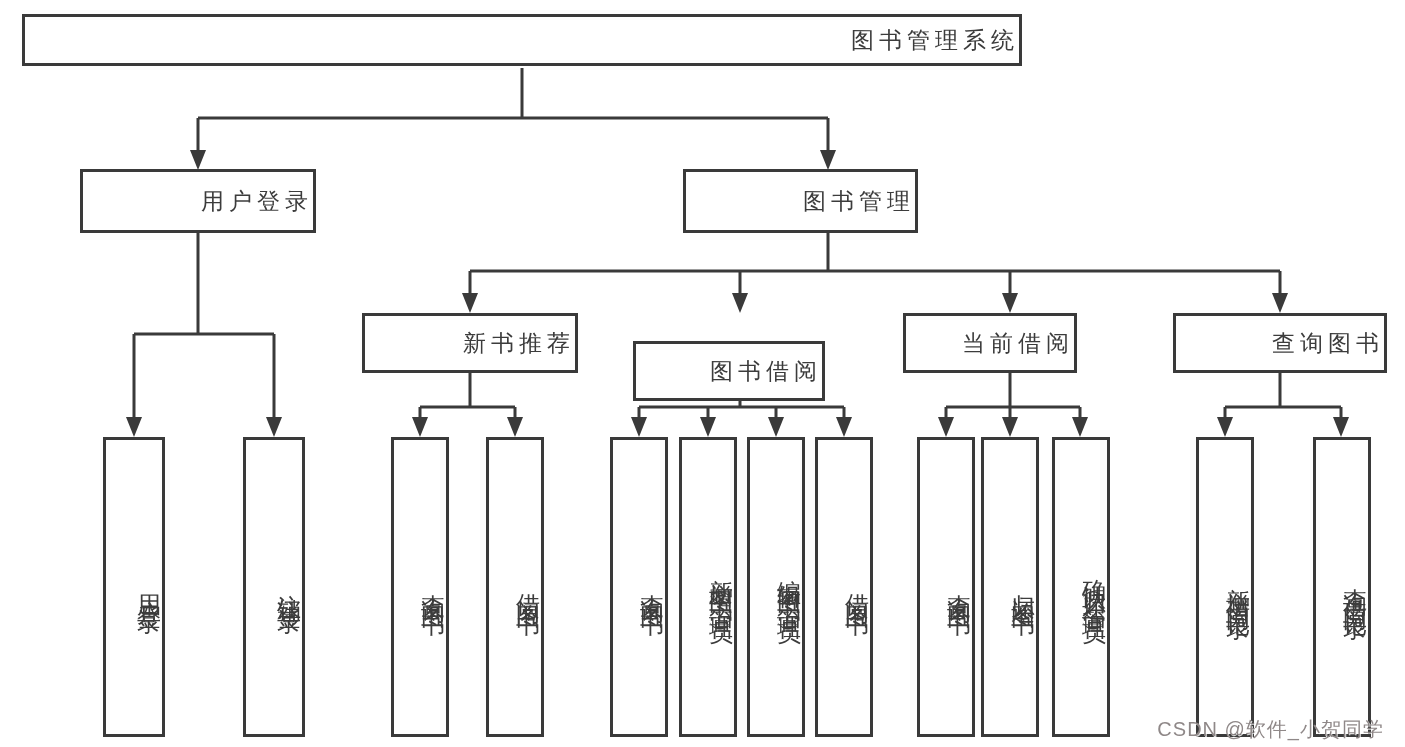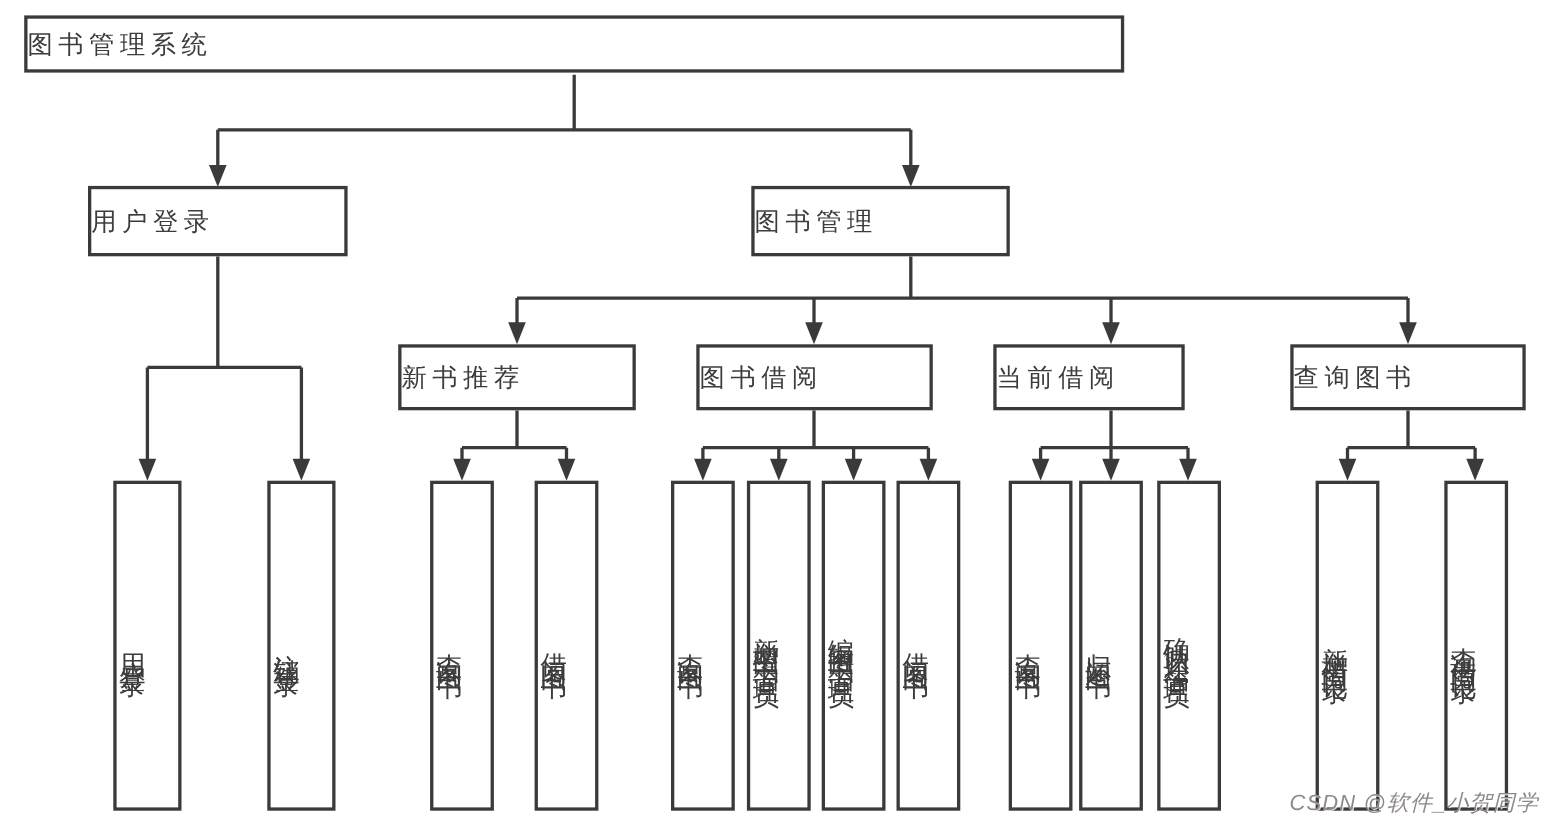--- a/index.html
+++ b/index.html
@@ -21,21 +21,21 @@
   #connector-svg path { stroke: var(--line); stroke-width: 3; fill: none; }
   #connector-svg polygon { fill: var(--line); stroke: none; }
 
   .box {
     position: absolute;
     background: var(--background);
     border: 3px solid var(--line);
     color: var(--text);
     display: flex;
     align-items: center;
-    justify-content: flex-start;
+    justify-content: flex-end;
   }
   .hlabel {
     font-size: 23px;
     letter-spacing: 5px;
     white-space: nowrap;
     color: var(--text);
   }
   .vlabel {
     writing-mode: vertical-rl;
     text-orientation: mixed;
@@ -46,49 +46,48 @@
   }
 
   
   #root { left: 22px; top: 14px; width: 1000px; height: 52px; }
   
   #user-login { left: 80px;  top: 169px; width: 236px; height: 64px; }
   #book-mgmt  { left: 683px; top: 169px; width: 235px; height: 64px; }
   
   .l3 { top: 313px; height: 60px; }
   #new-book       { left: 362px;  width: 216px; }
-  #book-borrow    { left: 633px;  width: 215px; }
+  #book-borrow    { left: 633px;  width: 192px; margin-top: 28px; }
   #current-borrow { left: 903px;  width: 174px; }
   #borrow-record  { left: 1173px; width: 214px; }
   
   .leaf { top: 437px; height: 300px; }
   #leaf-ul-1 { left: 103px;  width: 62px; }
   #leaf-ul-2 { left: 243px;  width: 62px; }
   #leaf-nb-1 { left: 391px;  width: 58px; }
   #leaf-nb-2 { left: 486px;  width: 58px; }
   #leaf-bb-1 { left: 610px;  width: 58px; }
   #leaf-bb-2 { left: 679px;  width: 58px; }
   #leaf-bb-3 { left: 747px;  width: 58px; }
   #leaf-bb-4 { left: 815px;  width: 58px; }
   #leaf-cb-1 { left: 917px;  width: 58px; }
   #leaf-cb-2 { left: 981px;  width: 58px; }
   #leaf-cb-3 { left: 1052px; width: 58px; }
   #leaf-br-1 { left: 1196px; width: 58px; }
   #leaf-br-2 { left: 1313px; width: 58px; }
 
   #watermark {
     position: absolute;
-    right: 6px;
+    right: 21px;
     bottom: 4px;
     font-size: 20px;
     letter-spacing: 1px;
     color: var(--watermark);
     text-shadow: 1px 1px 0 rgba(255,255,255,0.8);
     white-space: nowrap;
-    font-style: italic;
   }
 </style>
 </head>
 <body>
 
 <div id="canvas">
 
   <svg id="connector-svg" viewBox="0 0 1405 747" xmlns="http://www.w3.org/2000/svg">
     <path d="M522,68 V118 M198,118 H828 M198,118 V152 M828,118 V152
              M198,233 V334 M134,334 H274 M134,334 V419 M274,334 V419

